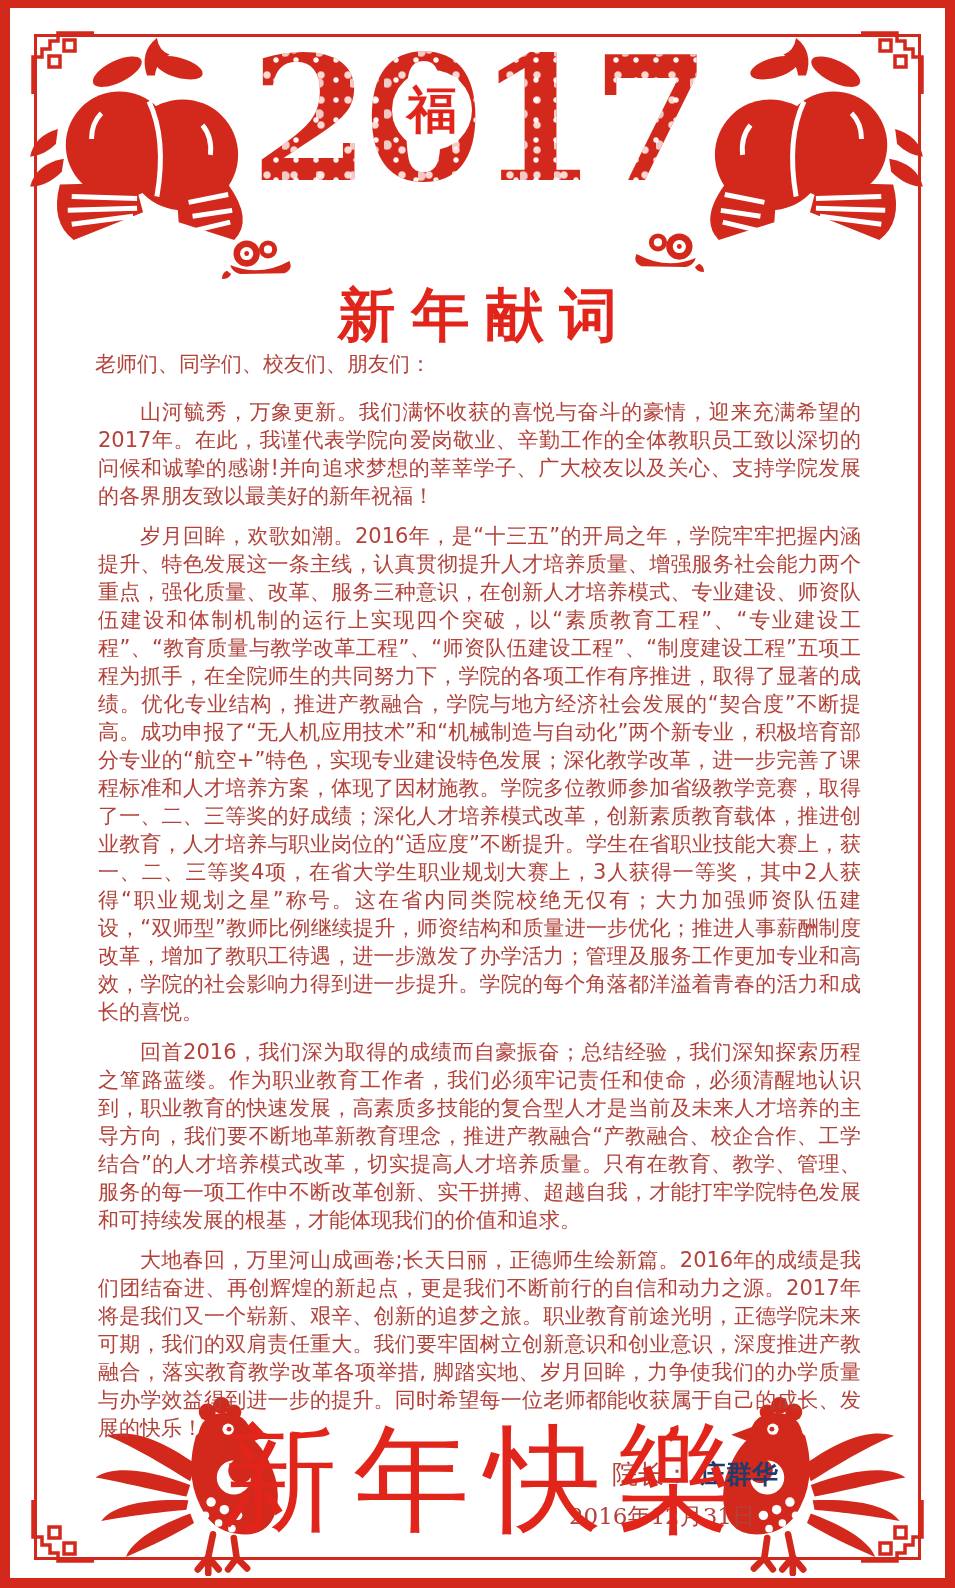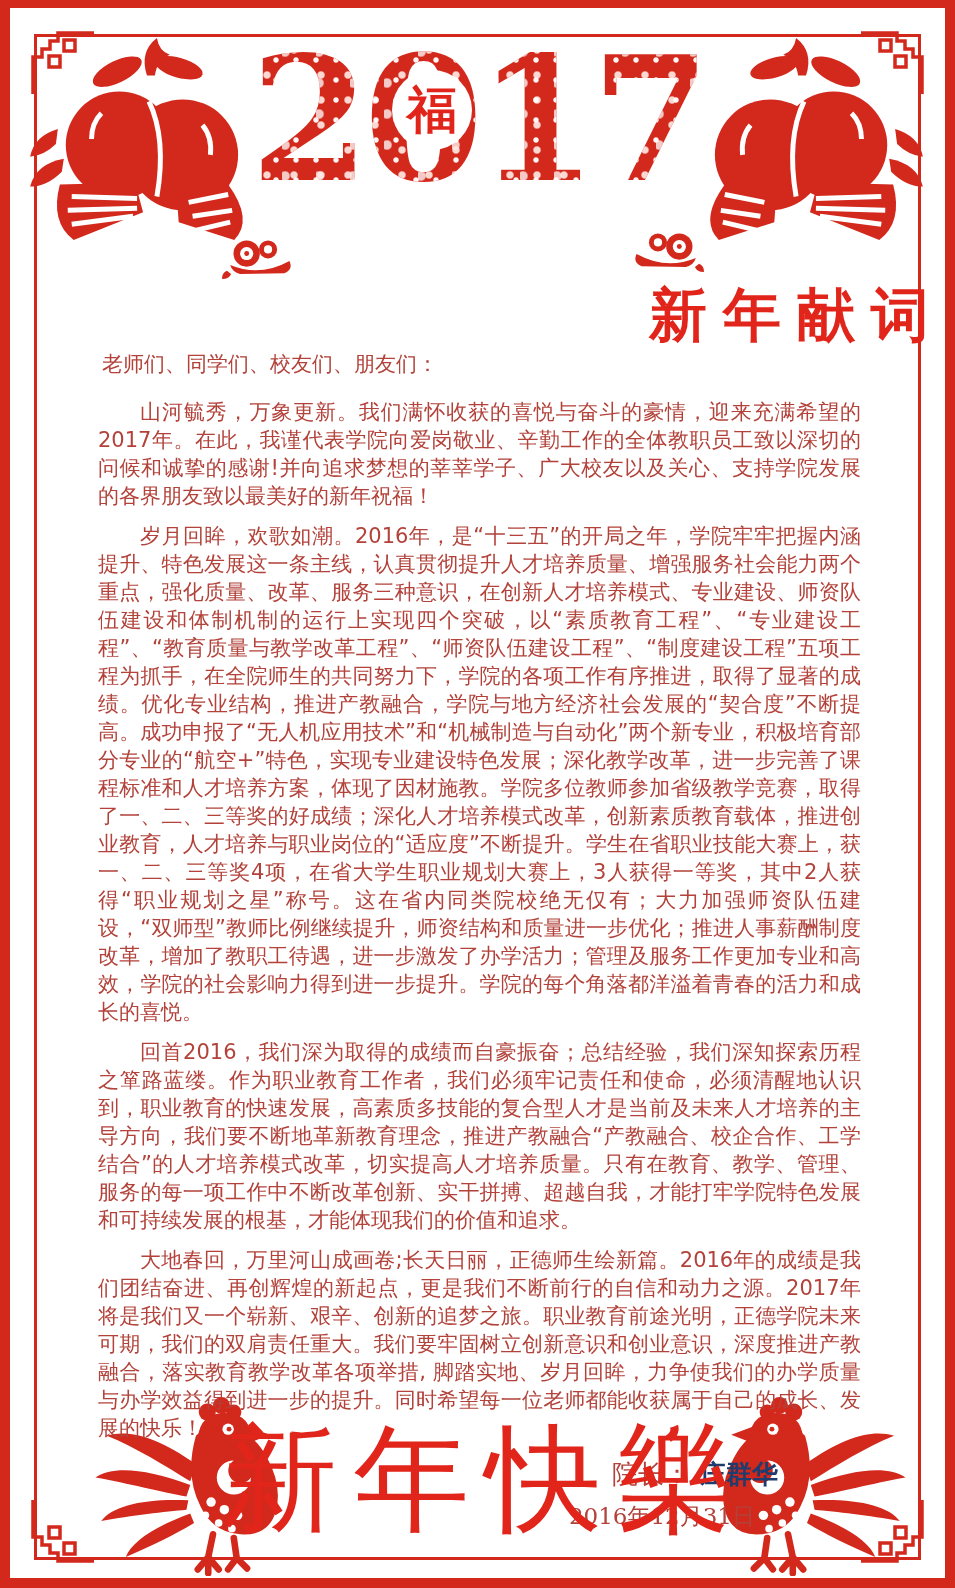--- a/index.html
+++ b/index.html
@@ -47,31 +47,31 @@
     position:absolute;left:382px;top:62px;width:80px;height:80px;border-radius:50%;
     background:#fff;display:flex;align-items:center;justify-content:center;z-index:5;
     font-size:50px;font-weight:700;color:var(--title-red);
   }
 
   .cloud{position:absolute;width:74px;height:48px;color:var(--frame-red);z-index:3}
   .cloud.left{left:212px;top:224px}
   .cloud.right{left:620px;top:217px;transform:scaleX(-1)}
 
   .page-title{
-    position:absolute;top:234px;left:0;right:0;text-align:right;z-index:4;
+    position:absolute;top:234px;left:0;right:0;text-align:center;z-index:4;
     font-family:"DejaVu Serif",serif;font-weight:800;font-size:58px;line-height:1.2;
     letter-spacing:16px;text-indent:16px;color:var(--title-red);
   }
 
   
   .letter{
     position:absolute;top:342px;left:76px;right:72px;z-index:4;
     color:var(--body-red);font-size:21px;line-height:28px;text-align:justify;
   }
-  .salutation{margin:0 0 20px 16px}
+  .salutation{margin:0 0 20px 9px}
   .para{margin:12px;text-indent:2em}
   .signature{margin:16px 95px 0 0;text-align:right;font-size:26px;line-height:1.3}
   .signature .role{color:var(--body-red)}
   .signature .name{color:var(--name-navy);font-weight:700;margin-left:10px}
   .sig-date{margin:10px 118px 0 0;text-align:right;font-size:23px;
     font-family:"DejaVu Serif",serif;color:var(--body-red)}
 
   
   .rooster{position:absolute;top:1388px;width:235px;height:180px;color:var(--frame-red);z-index:3}
   .rooster.left{left:76px}

